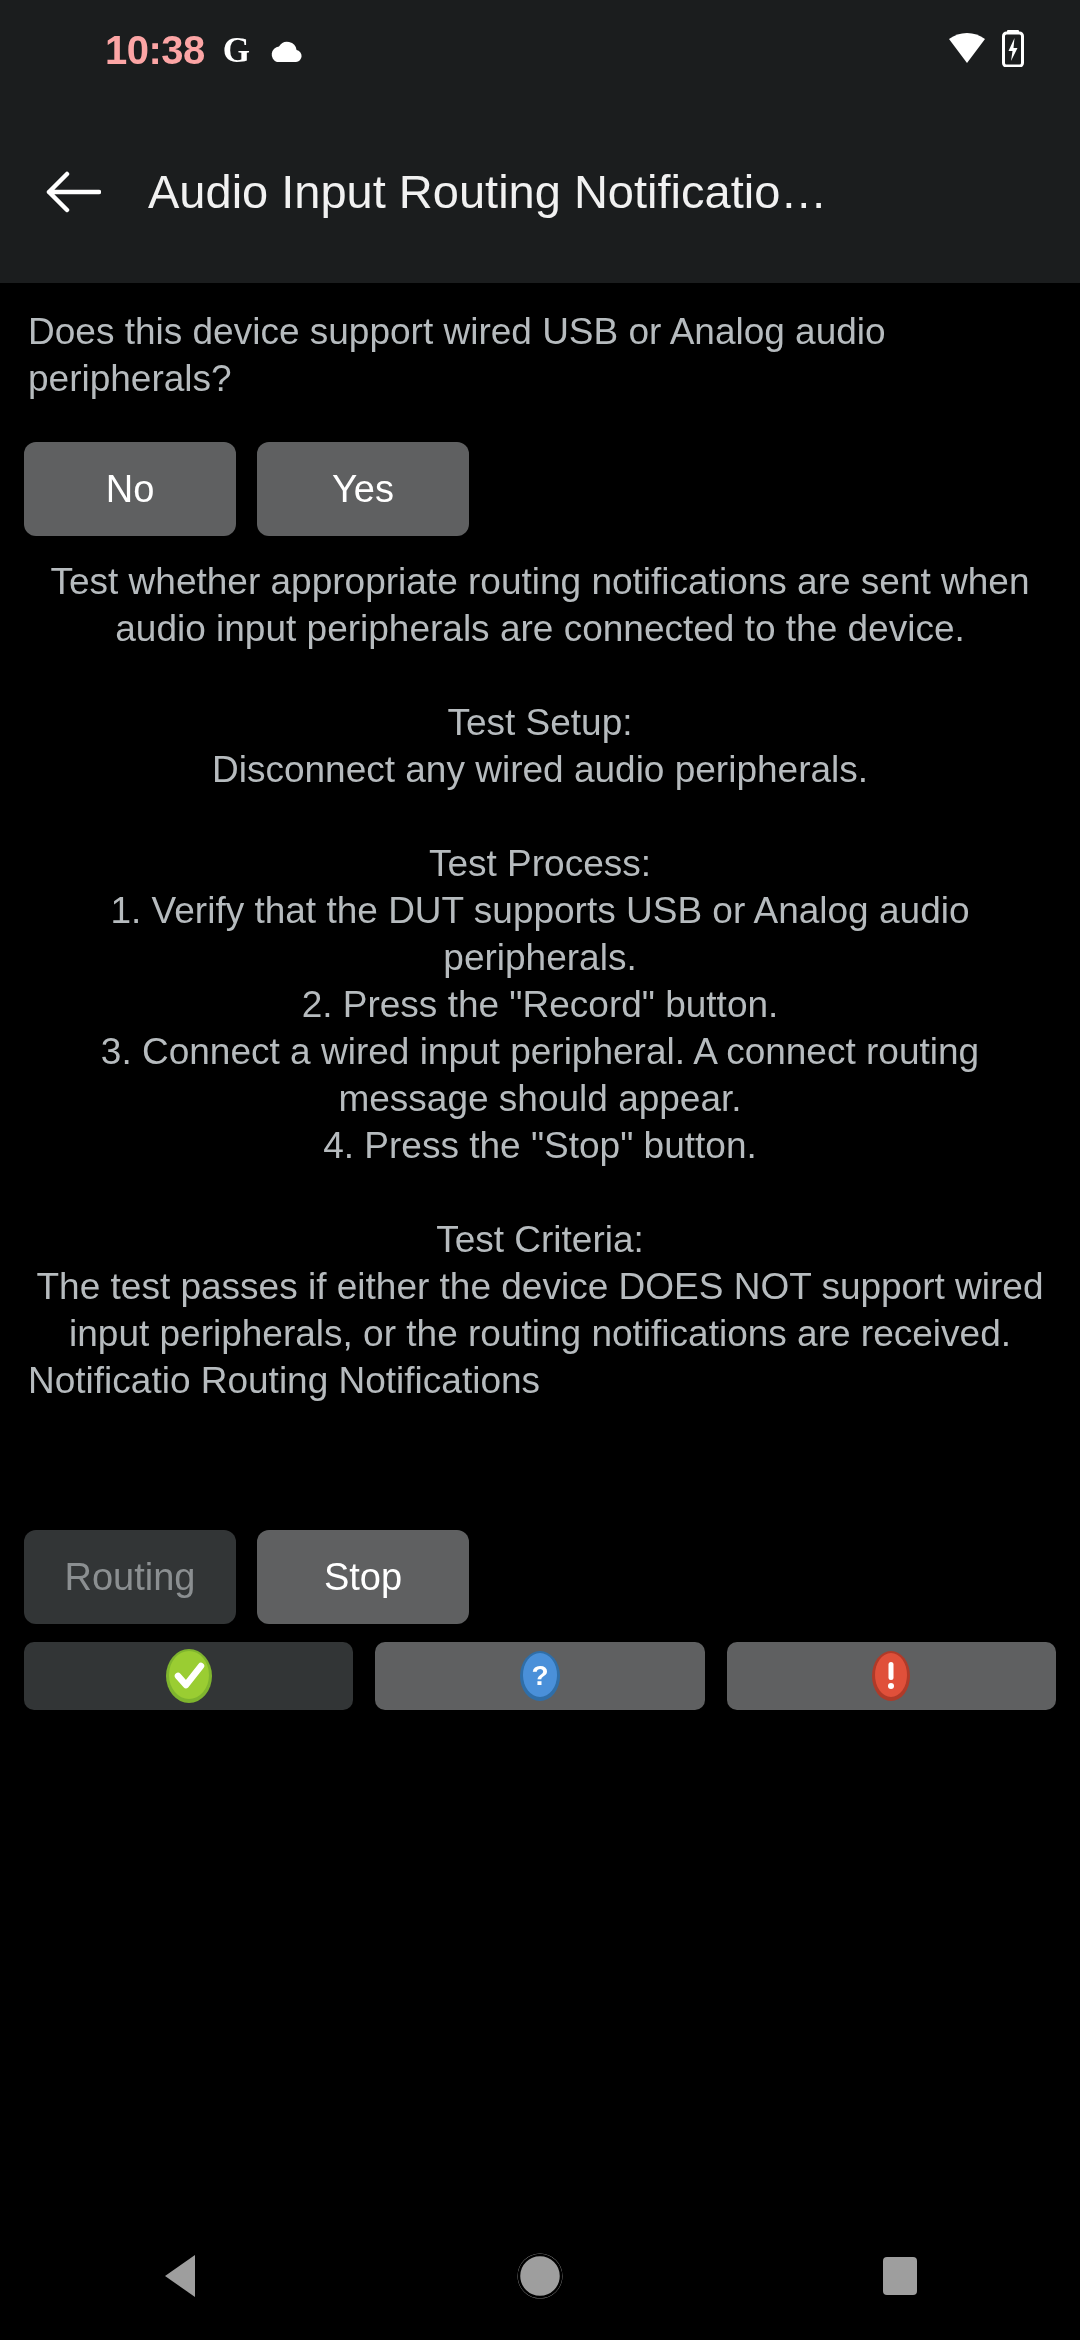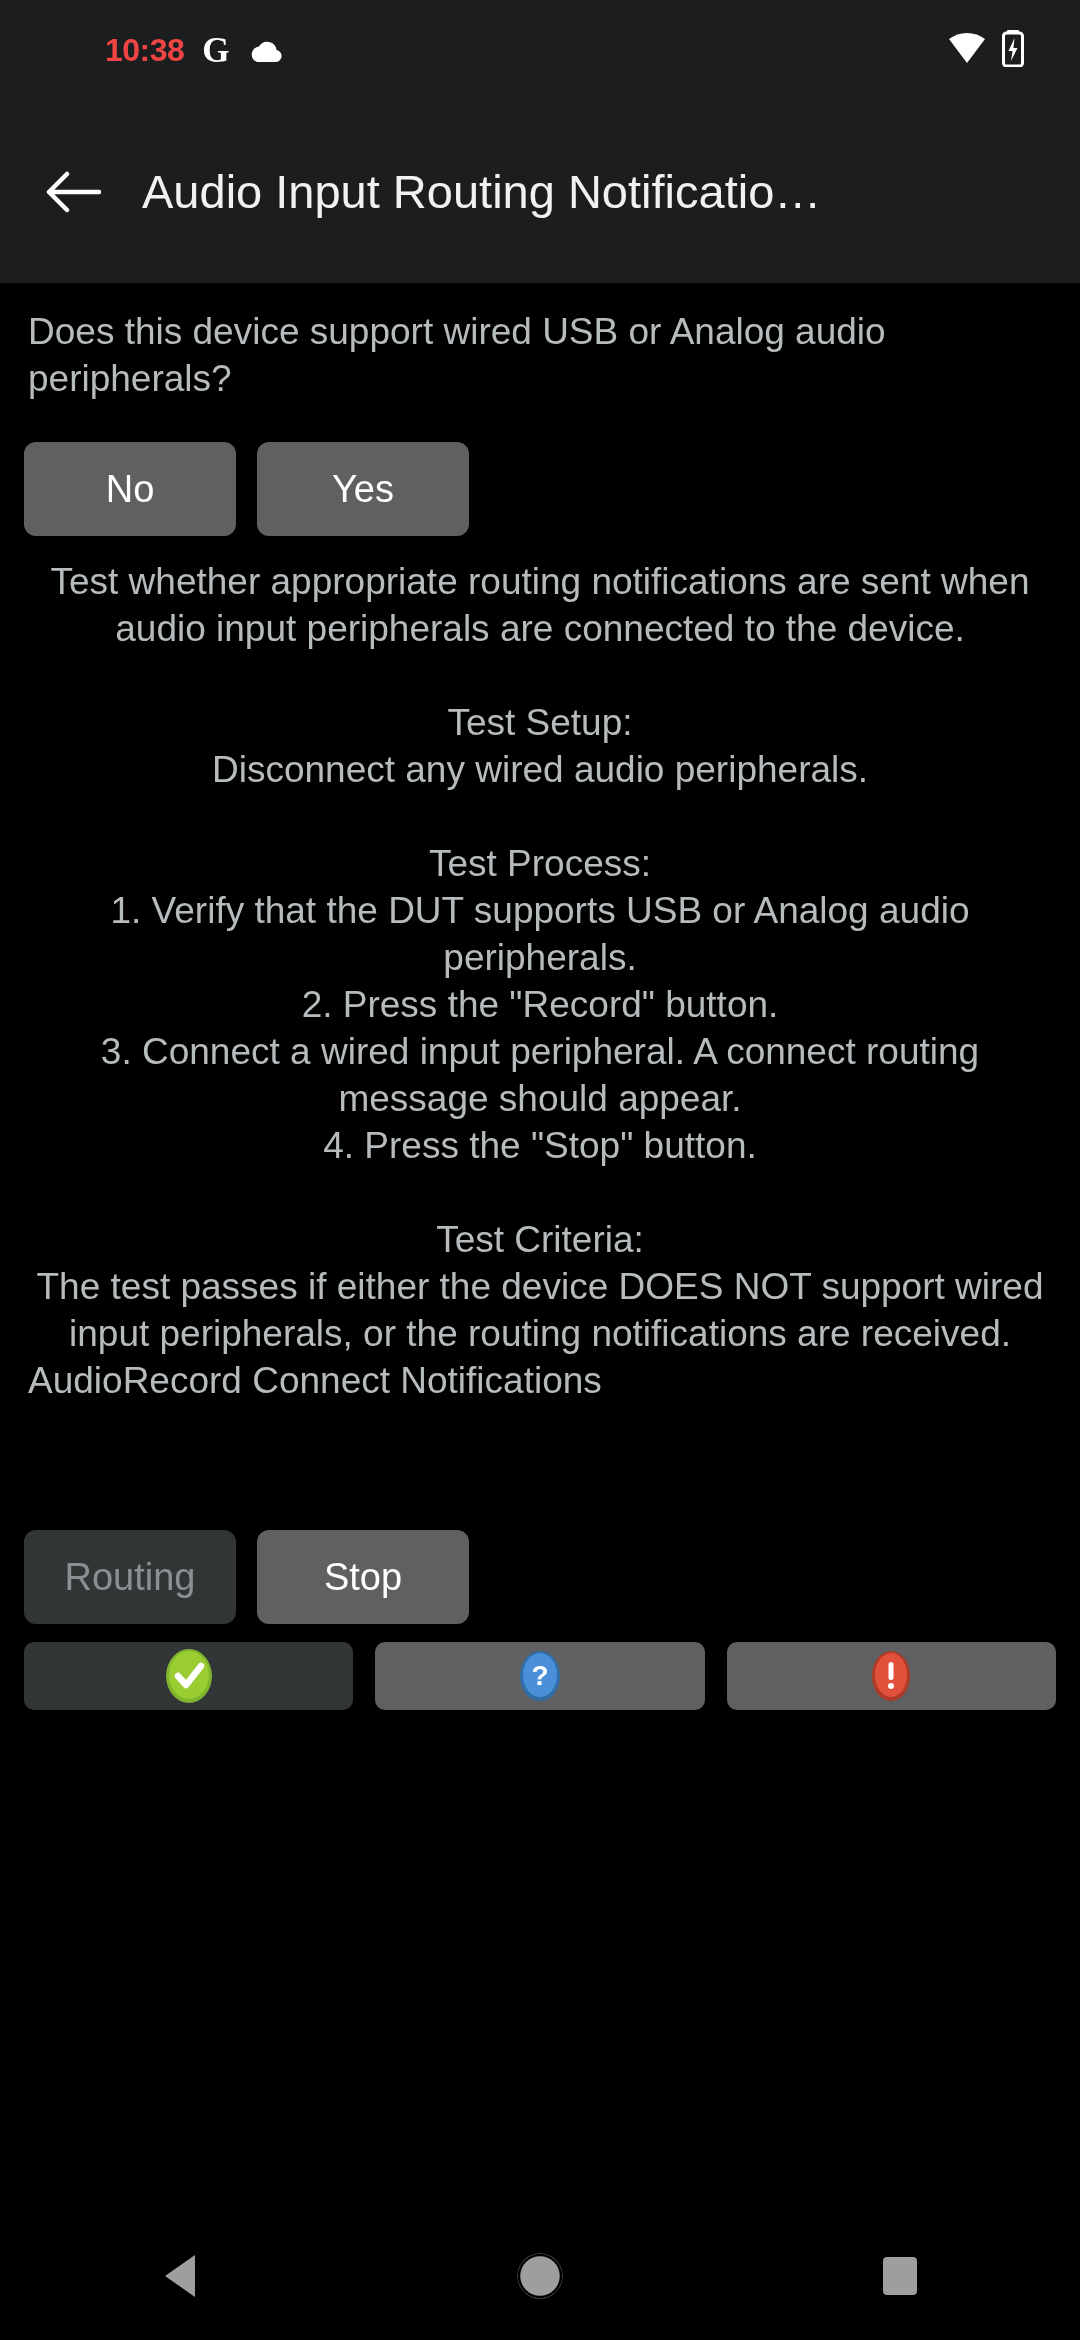--- a/index.html
+++ b/index.html
@@ -11,38 +11,38 @@
   }
   #screen { position:relative; width:1080px; height:2340px; background:#1b1d1e; }
 
   
   .statusbar {
     position:absolute; top:0; left:0; width:1080px; height:100px;
     background:#1b1d1e;
     display:flex; align-items:center;
   }
   .sb-left { display:flex; align-items:center; gap:18px; margin-left:105px; }
-  .sb-time { color:#ef4444; font-size:32px; font-weight:700; letter-spacing:-0.5px; }
+  .sb-time { color:#fca5a5; font-size:40px; font-weight:700; letter-spacing:-0.5px; }
   .sb-g { color:#ffffff; font-size:35px; font-weight:700; font-family:"Liberation Serif", serif; line-height:1; }
   .sb-cloud { width:34px; height:26px; position:relative; }
   .sb-right { position:absolute; right:55px; display:flex; align-items:center; gap:14px; }
 
   
   .appbar {
     position:absolute; top:100px; left:0; width:1080px; height:183px;
     background:#1b1d1e;
     display:flex; align-items:center;
   }
   .back-btn {
     width:96px; height:96px; margin-left:25px;
     display:flex; align-items:center; justify-content:center;
   }
   .appbar-title {
     color:#f1f1f1; font-size:47px; font-weight:400;
-    margin-left:21px; white-space:nowrap; overflow:hidden;
+    margin-left:27px; white-space:nowrap; overflow:hidden;
   }
 
   
   .content {
     position:absolute; top:283px; left:0; width:1080px; height:1929px;
     background:#000000;
     padding:0;
   }
   .body-text {
     color:#b6bbbe; font-size:37px; line-height:47px;
@@ -138,21 +138,21 @@
 
 Test Process:
 1. Verify that the DUT supports USB or Analog audio peripherals.
 2. Press the "Record" button.
 3. Connect a wired input peripheral. A connect routing message should appear.
 4. Press the "Stop" button.
 
 Test Criteria:
 The test passes if either the device DOES NOT support wired input peripherals, or the routing notifications are received.</div>
 
-    <div class="body-text">AudioRecord Connect Notifications</div>
+    <div class="body-text">Notificatio Routing Notifications</div>
 
     <div class="recstop-row">
       <button class="mbtn disabled">Routing</button>
       <button class="mbtn enabled">Stop</button>
     </div>
 
     <div class="verdict-row">
 
       <button class="vbtn disabled">
         <span class="vicon">

